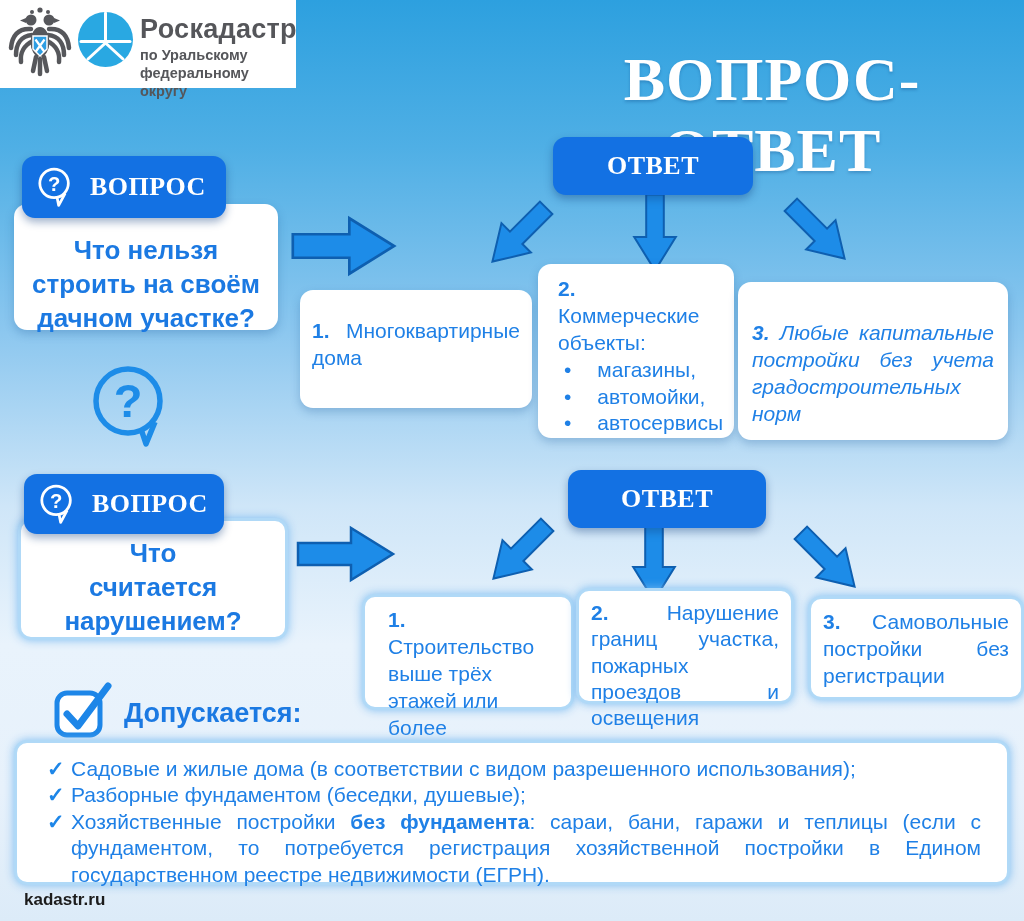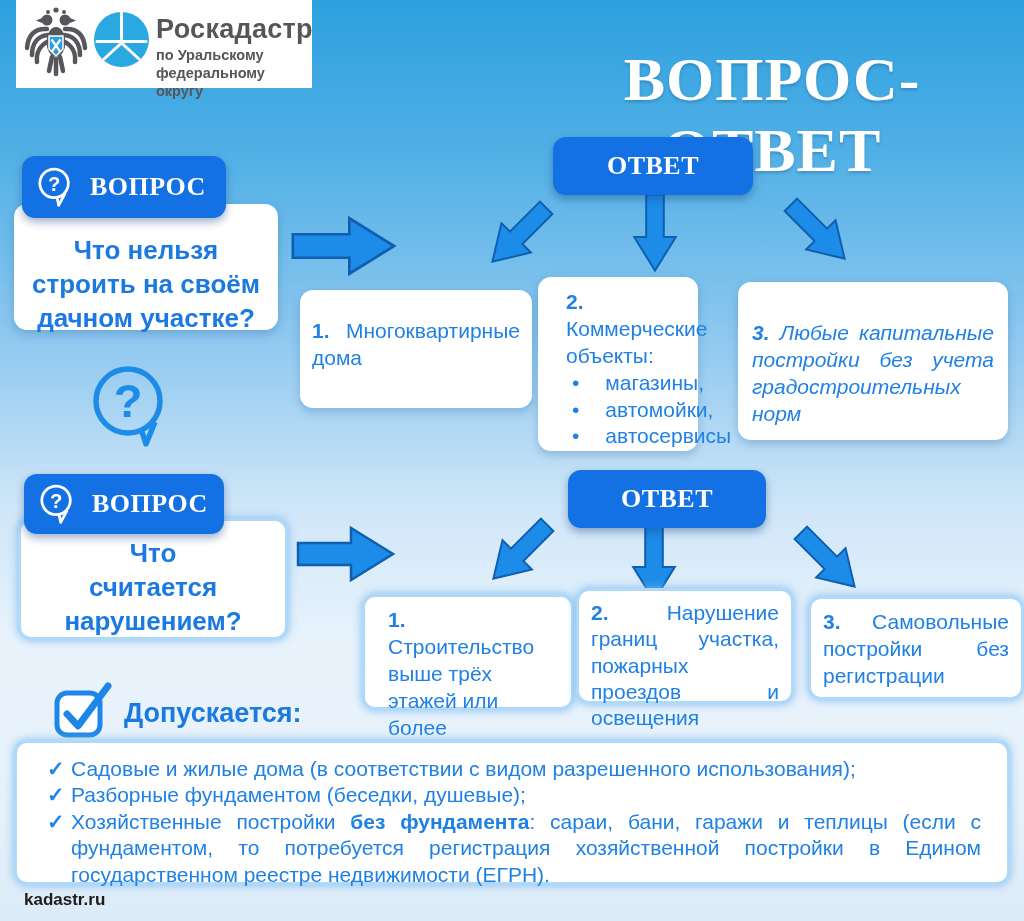--- a/index.html
+++ b/index.html
@@ -1,21 +1,21 @@
 <!DOCTYPE html>
 <html><head>
 <meta charset="utf-8">
 <style>
   html,body{margin:0;padding:0;}
   body{font-family:"Liberation Sans",sans-serif;}
   .poster{position:relative;width:1024px;height:921px;overflow:hidden;
     background:linear-gradient(180deg,#2da0df 0%,#4fafe5 16%,#8cc7ef 36%,#cfe6f8 55%,#e9f3fc 70%,#e7f1fb 86%,#dcebf8 100%);}
   .abs{position:absolute;}
   
-  .logo-box{left:16px;top:0;width:296px;height:88px;background:#fff;}
+  .logo-box{left:0;top:0;width:296px;height:88px;background:#fff;}
   .org-name{left:140px;top:14px;font-size:27px;font-weight:bold;color:#55565a;letter-spacing:.3px;}
   .org-region{left:140px;top:46px;font-size:14.5px;font-weight:600;color:#55565a;line-height:1.25;white-space:pre-line;}
   .main-title{left:530px;top:44px;width:484px;text-align:center;font-family:"Liberation Serif",serif;
     font-weight:bold;font-size:62px;color:#fff;letter-spacing:1px;text-shadow:0 2px 3px rgba(20,80,140,.35);}
   
   .badge{background:#1371e3;border-radius:13px;display:flex;align-items:center;justify-content:center;
     color:#fff;font-family:"Liberation Serif",serif;font-weight:bold;box-shadow:0 4px 9px rgba(15,60,125,.4);z-index:5;}
   .badge .lbl{font-size:26px;letter-spacing:.5px;}
   .q-badge{justify-content:flex-start;padding-left:10px;gap:12px;}
   
@@ -111,21 +111,21 @@
   </svg>
   <svg class="arrow" style="left:778px;top:204px;transform:rotate(45deg);" width="80" height="56" viewBox="0 0 100 60">
     <polygon points="2,19 55,19 55,4 97,30 55,56 55,41 2,41" fill="#1d8ce8" stroke="#0e5fb0" stroke-width="2.5"></polygon>
   </svg>
 
   <div class="abs card jt" style="left:300px;top:290px;width:232px;height:118px;padding:28px 12px 0;">
     <span class="n">1.</span>
     <span>Многоквартирные дома</span>
   </div>
 
-  <div class="abs card" style="left:538px;top:277px;width:160px;height:174px;padding:12px 28px 0;">
+  <div class="abs card" style="left:538px;top:264px;width:196px;height:174px;padding:12px 20px 0;">
     <div class="jt">
       <span class="n">2.</span>
       <span>Коммерческие объекты:</span>
     </div>
     <div class="bullet-row">
       <span>•</span>
       <span>магазины,</span>
     </div>
     <div class="bullet-row">
       <span>•</span>

